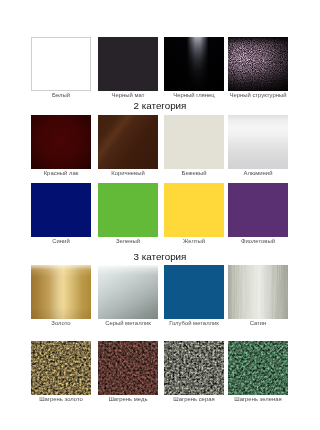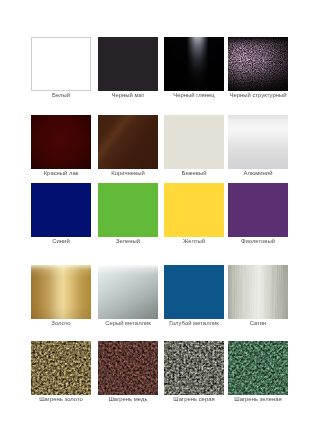--- a/index.html
+++ b/index.html
@@ -112,20 +112,21 @@
           <rect width="60" height="54" fill="#8a7185"></rect>
           <rect width="60" height="54" filter="url(#grain-fine)" style="mix-blend-mode:overlay"></rect>
           <rect width="60" height="54" fill="url(#bs-v)"></rect>
           <rect width="60" height="54" fill="url(#bs-h)"></rect>
         </svg>
       </div>
       <div class="label">Черный структурный</div>
     </div>
   </div>
 
+  <div class="cat-title" style="top:100px">2 категория</div>
 
   <div class="row" style="top:115px">
     <div class="cell c0">
       <div class="sw" style="background:radial-gradient(ellipse 78% 85% at 48% 45%, #480504 0%, #3e0403 45%, #2c0202 78%, #1a0101 100%)"></div>
       <div class="label">Красный лак</div>
     </div>
     <div class="cell c1">
       <div class="sw" style="background:
         radial-gradient(ellipse 140% 140% at 50% 50%, rgba(0,0,0,0) 52%, rgba(0,0,0,.42) 100%),
         linear-gradient(127deg,#40200f 0%,#452411 20%,#5b3219 31%,#4b2614 40%,#3e1d0d 62%,#381a0b 100%)"></div>
@@ -153,20 +154,21 @@
     <div class="cell c2">
       <div class="sw" style="background:#ffd83a"></div>
       <div class="label">Желтый</div>
     </div>
     <div class="cell c3">
       <div class="sw" style="background:#5a3072"></div>
       <div class="label">Фиолетовый</div>
     </div>
   </div>
 
+  <div class="cat-title" style="top:251px">3 категория</div>
 
   <div class="row" style="top:265px">
     <div class="cell c0">
       <div class="sw" style="background:
         linear-gradient(180deg, rgba(255,252,235,.72) 0%, rgba(255,250,225,.18) 9%, rgba(255,255,255,0) 22%, rgba(0,0,0,0) 78%, rgba(60,40,5,.10) 100%),
         linear-gradient(90deg,#9c7733 0%,#a88038 10%,#c2a05a 30%,#e2cc92 46%,#efd894 54%,#d8bc74 68%,#bc9b4c 84%,#b08b35 100%)"></div>
       <div class="label">Золото</div>
     </div>
     <div class="cell c1">
       <div class="sw" style="background:

